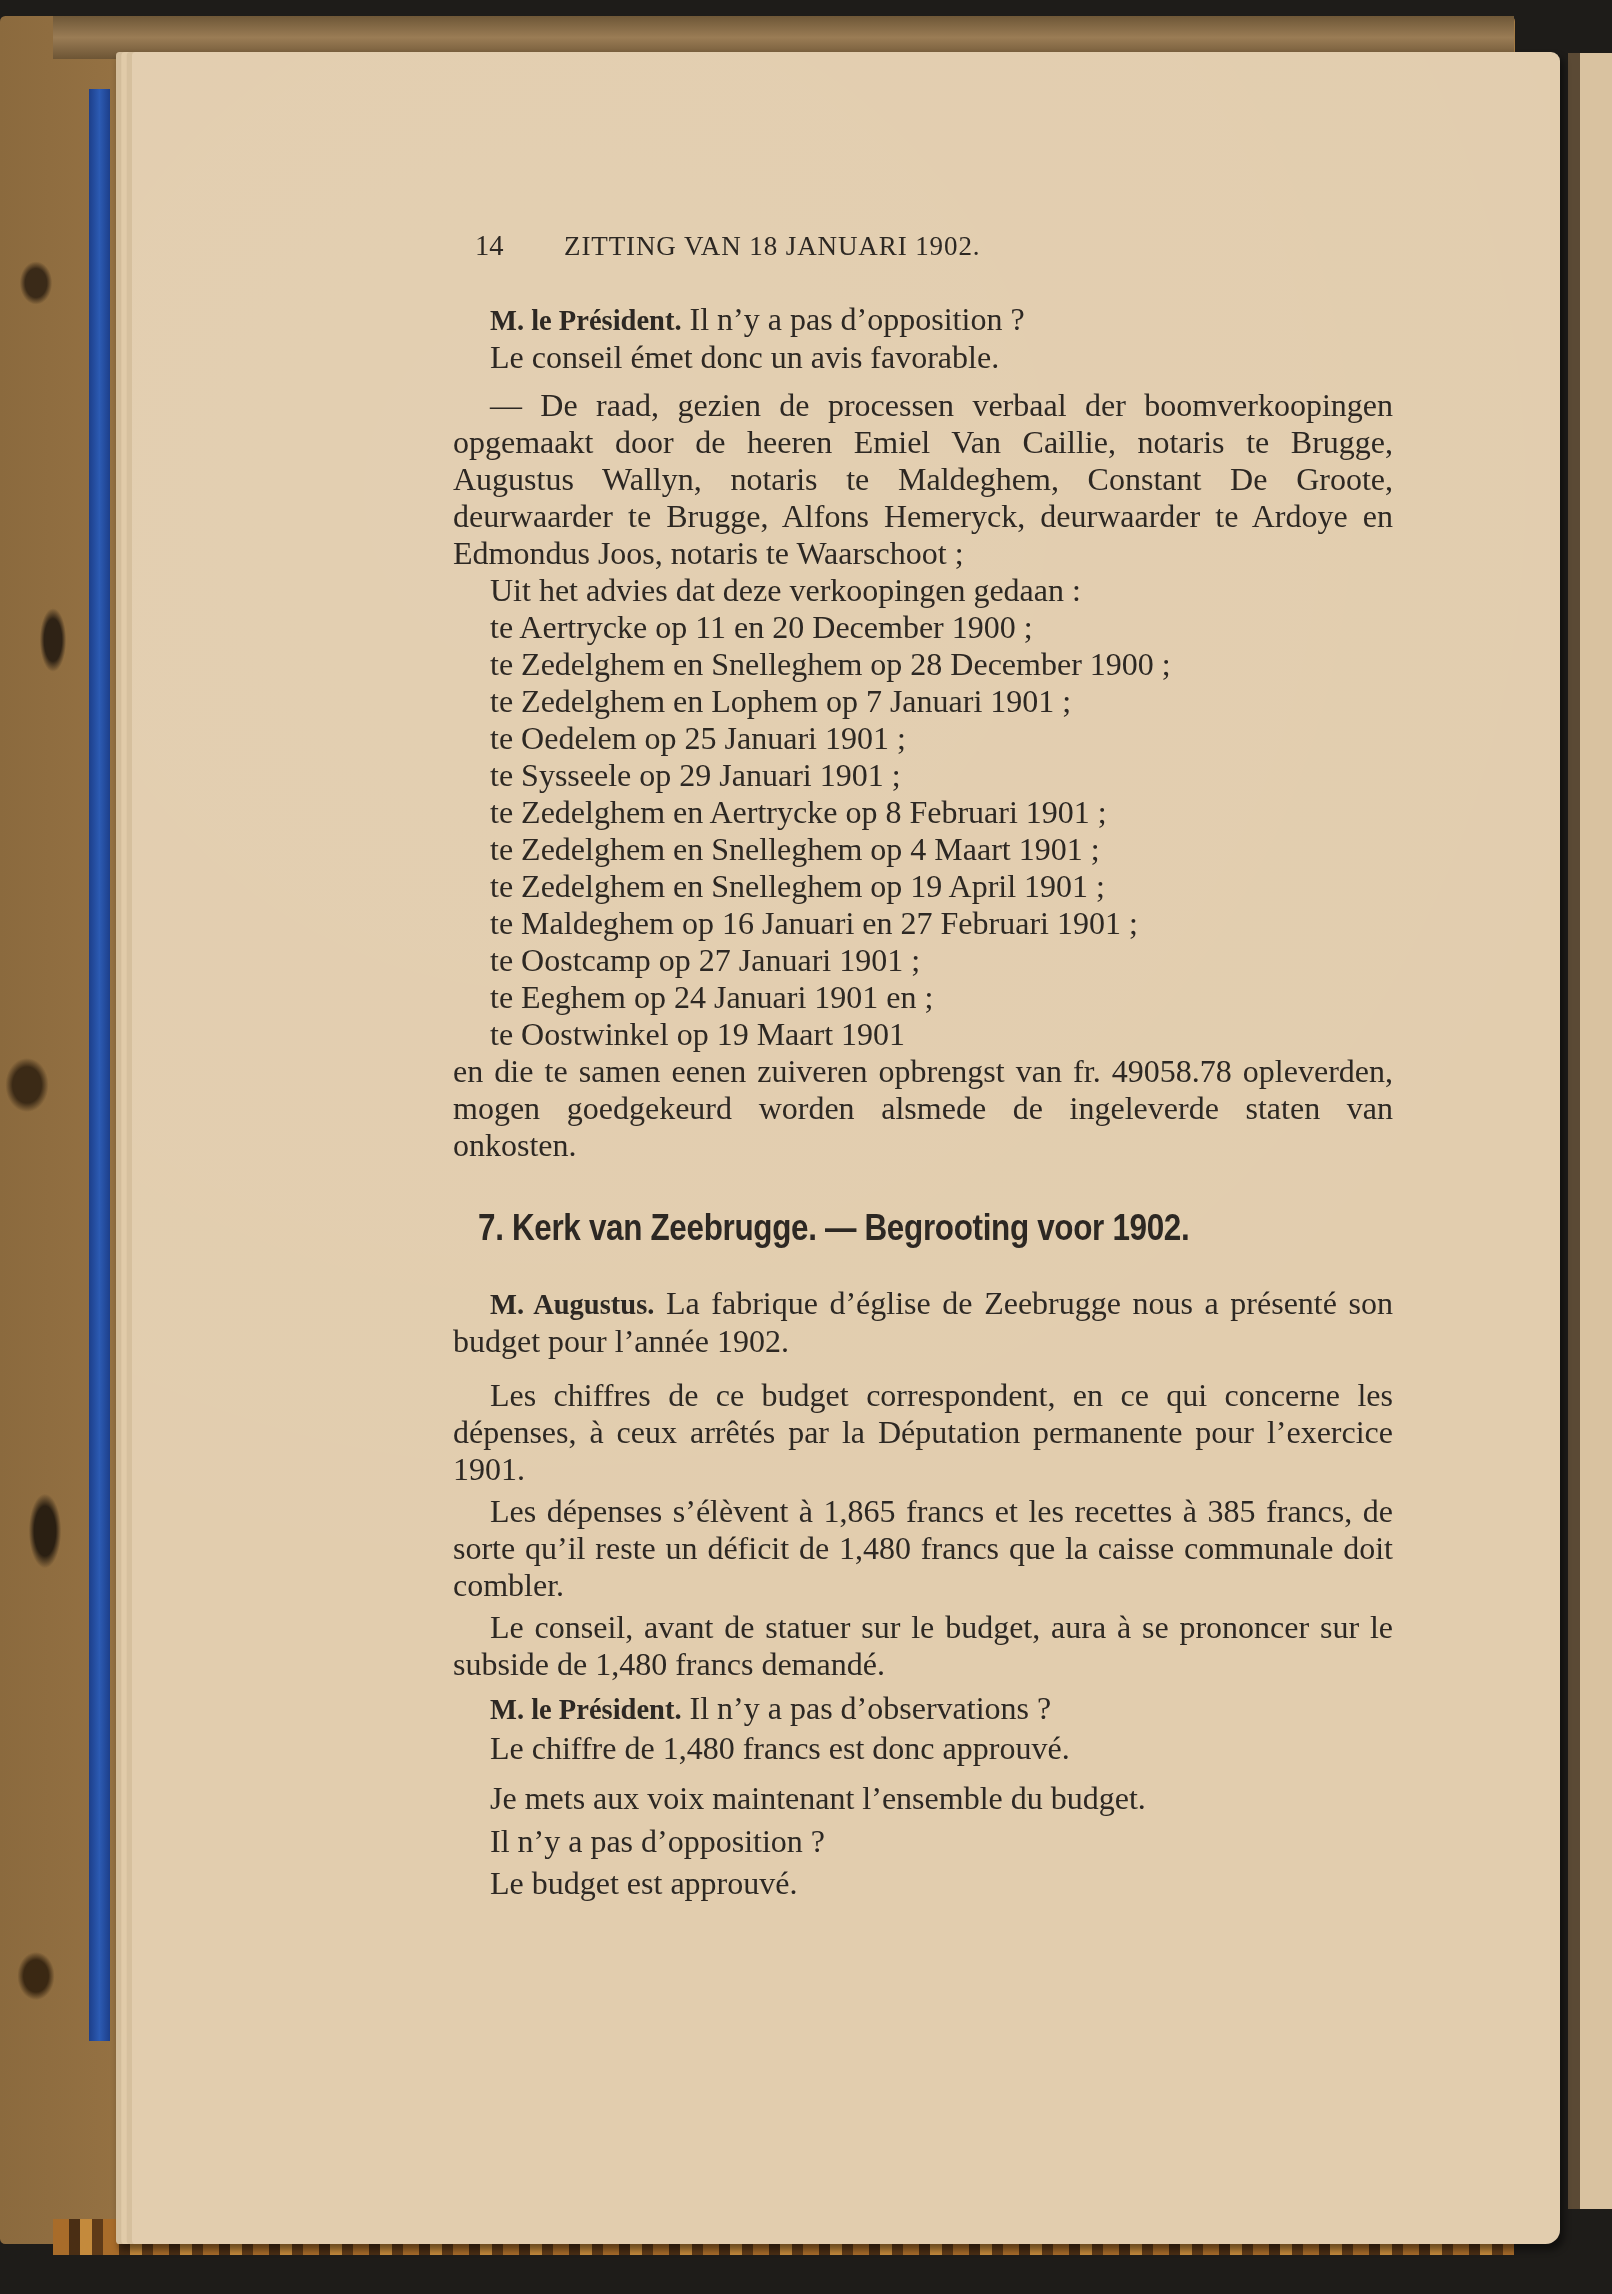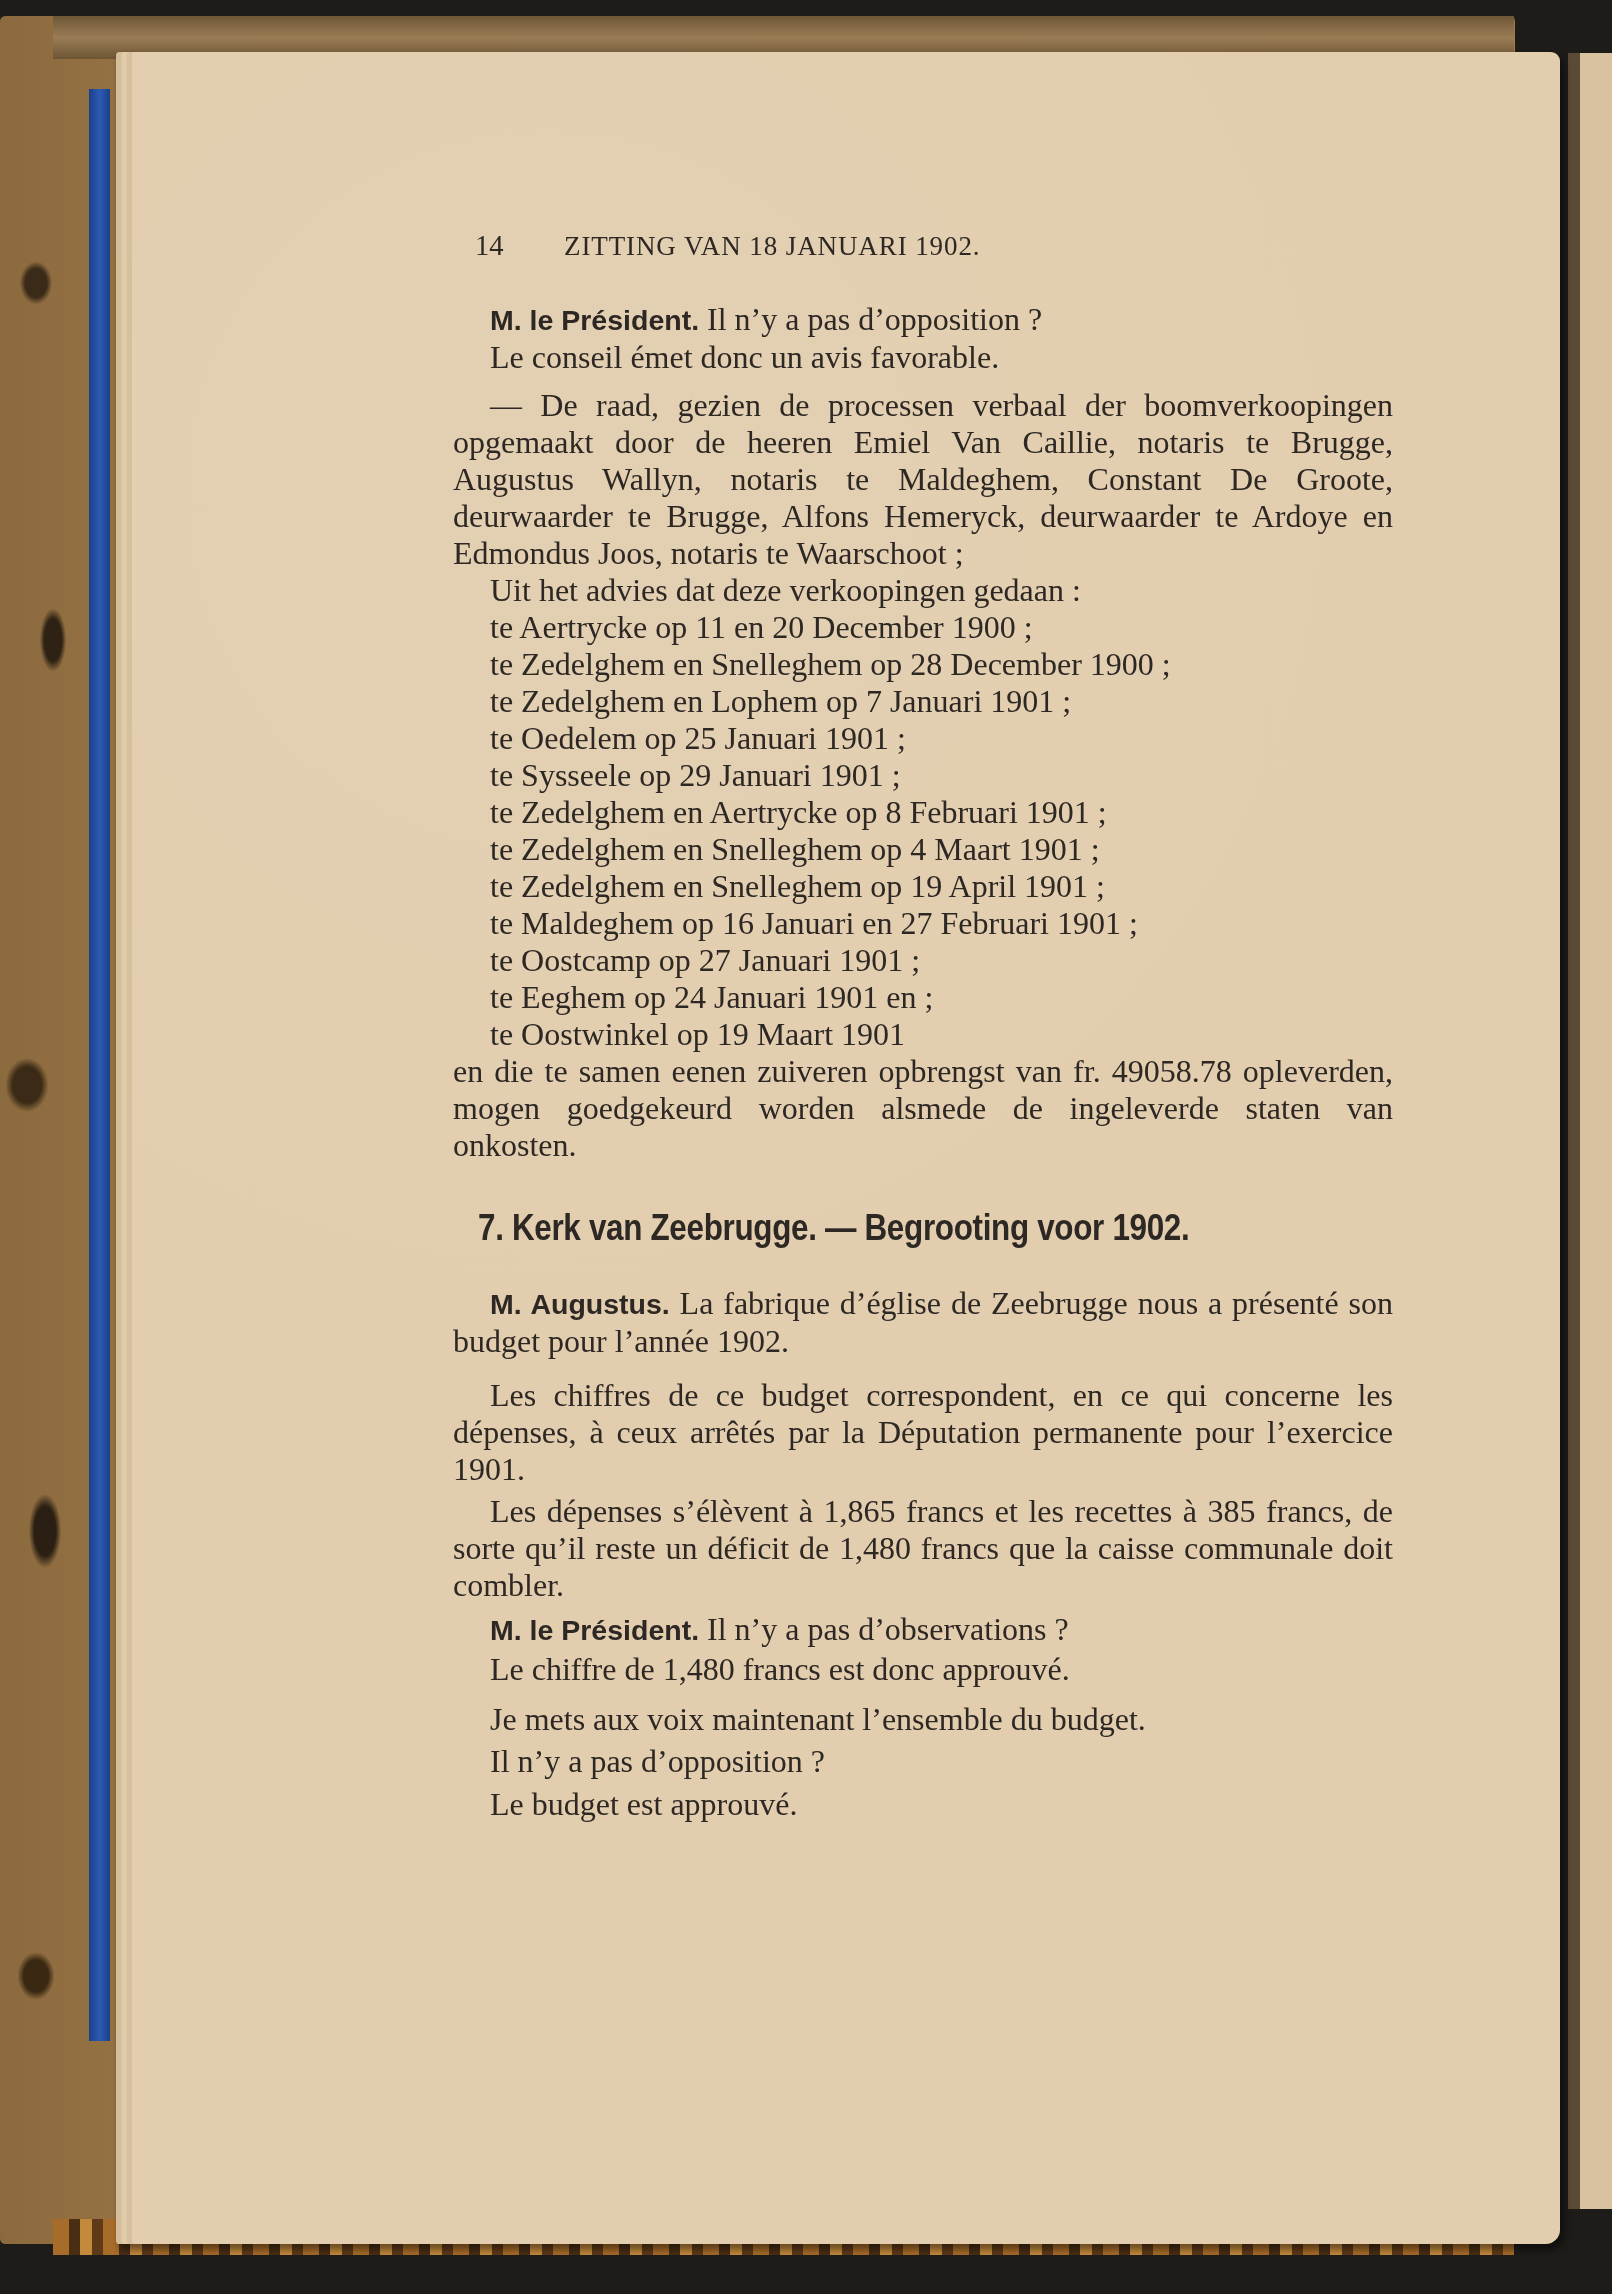--- a/index.html
+++ b/index.html
@@ -54,21 +54,21 @@
     position:absolute; left:475px; top:230px; width:731px;
     display:flex; align-items:baseline;
     font-size:28.5px; color:#2d2823;
   }
   .page-number { width:89px; }
   .head-title { letter-spacing:0.9px; }
   .head-title .sc { font-variant:small-caps; font-size:27px; }
   p { margin:0; }
   .indent { text-indent:37px; }
   .just { text-align:justify; text-align-last:left; }
-  .speaker { font-family:Liberation Sans, sans-serif; font-weight:bold; font-size:28.5px; }
+  .speaker { font-family:Liberation Serif, serif; font-weight:bold; font-size:28.5px; }
   .list p { padding-left:37px; }
   .section-title {
     font-family:"Liberation Sans", "DejaVu Sans", sans-serif;
     font-weight:bold; font-size:37px; letter-spacing:-0.4px;
     transform:scaleX(0.85); transform-origin:left;
     margin:45px 0 39px 25px; white-space:nowrap;
   }
 </style>
 </head>
 <body>
@@ -114,20 +114,21 @@
   <p class="just">en die te samen eenen zuiveren opbrengst van fr. 49058.78 opleverden, mogen goedgekeurd worden alsmede de ingeleverde staten van onkosten.</p>
 
   <div class="section-title">7. Kerk van Zeebrugge. — Begrooting voor 1902.</div>
 
   <p class="indent just">
     <span class="speaker">M. Augustus.</span>
     <span>La fabrique d’église de Zeebrugge nous a présenté son budget pour l’année 1902.</span>
   </p>
   <p class="indent just" style="margin-top:17px;">Les chiffres de ce budget correspondent, en ce qui concerne les dépenses, à ceux arrêtés par la Députation permanente pour l’exercice 1901.</p>
   <p class="indent just" style="margin-top:5.3px;">Les dépenses s’élèvent à 1,865 francs et les recettes à 385 francs, de sorte qu’il reste un déficit de 1,480 francs que la caisse communale doit combler.</p>
+  <p class="indent just" style="margin-top:5.3px;">Le conseil, avant de statuer sur le budget, aura à se prononcer sur le subside de 1,480 francs demandé.</p>
 
   <p class="indent" style="margin-top:7.1px;">
     <span class="speaker">M. le Président.</span>
     <span>Il n’y a pas d’observations ?</span>
   </p>
   <p class="indent" style="margin-top:2px;">Le chiffre de 1,480 francs est donc approuvé.</p>
   <p class="indent" style="margin-top:13px;">Je mets aux voix maintenant l’ensemble du budget.</p>
   <p class="indent" style="margin-top:5.3px;">Il n’y a pas d’opposition ?</p>
   <p class="indent" style="margin-top:5.3px;">Le budget est approuvé.</p>
 </div>

